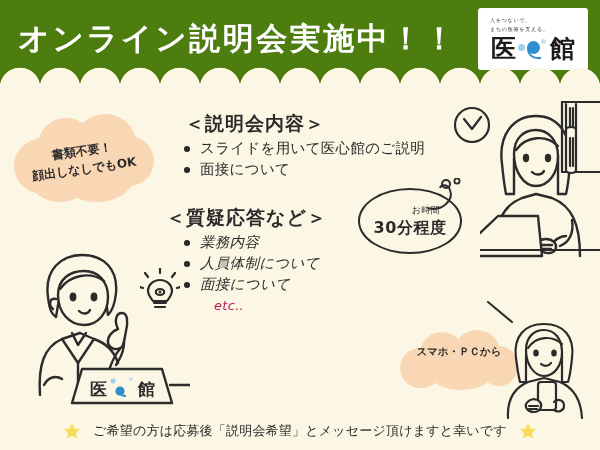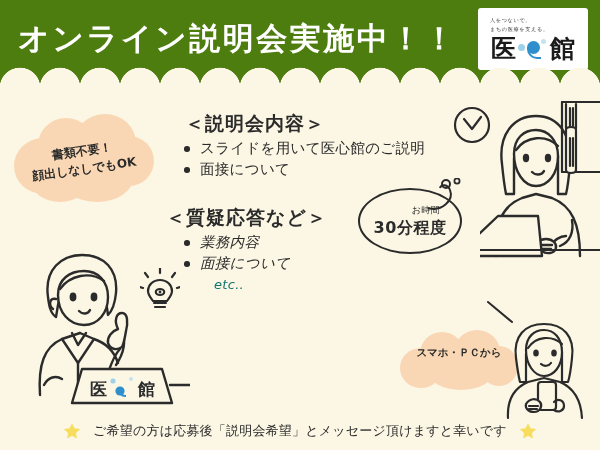--- a/index.html
+++ b/index.html
@@ -66,37 +66,37 @@
   .bullet-list{position:absolute;margin:0;padding:0;list-style:none;}
   .bullet-list li{
     position:relative;padding-left:20px;
     font-size:14.5px;color:#2b2b2b;line-height:21px;white-space:nowrap;
     letter-spacing:.3px;
   }
   .bullet-list li::before{
     content:"";position:absolute;left:4px;top:8px;
     width:5.5px;height:5.5px;border-radius:50%;background:#2b2b2b;
   }
-  .bullet-list li.noblt{padding-left:34px;font-size:13px;color:#0f766e;}
+  .bullet-list li.noblt{padding-left:34px;font-size:13px;color:#be185d;}
   .bullet-list li.noblt::before{display:none;}
   #list-content{left:180px;top:138px;}
   #list-faq{left:180px;top:232px;font-style:italic;}
 
   
   .cloud{position:absolute;}
   .cloud .lobe{position:absolute;border-radius:50%;background:#fad7b4;}
   .cloud .txt{
     position:absolute;z-index:3;text-align:center;color:#2b2b2b;
     font-size:12px;font-weight:700;line-height:18px;white-space:nowrap;
   }
 
   #cloud-left{left:8px;top:112px;width:150px;height:92px;}
   #cloud-left .txt{left:0;top:30px;width:150px;transform:rotate(-8deg);}
 
-  #cloud-right{left:398px;top:330px;width:122px;height:62px;}
+  #cloud-right{left:398px;top:330px;width:122px;height:62px;font-family:Liberation Mono, monospace;}
   #cloud-right .txt{left:0;top:15px;width:122px;font-size:10.5px;line-height:15px;}
 
   
   .oval-bubble{
     position:absolute;border:2px solid #2b2b2b;border-radius:50%;
     background:#fbf7e4;display:flex;align-items:center;justify-content:center;
     flex-direction:column;
   }
   #bubble-time{left:358px;top:188px;width:100px;height:62px;}
   #bubble-time .small{font-size:9px;color:#2b2b2b;margin-bottom:1px;letter-spacing:.5px;margin-left:32px;}
@@ -158,20 +158,21 @@
 
   <div class="sec-title" id="sec-content-title">＜説明会内容＞</div>
   <ul class="bullet-list" id="list-content">
     <li>スライドを用いて医心館のご説明</li>
     <li>面接について</li>
   </ul>
 
   <div class="sec-title" id="sec-faq-title">＜質疑応答など＞</div>
   <ul class="bullet-list" id="list-faq">
     <li>業務内容</li>
+    <li>人員体制について</li>
     <li>面接について</li>
     <li class="noblt">etc..</li>
   </ul>
 
   <div class="cloud" id="cloud-left">
     <span class="lobe" style="left:6px;top:26px;width:58px;height:56px;"></span>
     <span class="lobe" style="left:30px;top:6px;width:56px;height:54px;"></span>
     <span class="lobe" style="left:66px;top:2px;width:62px;height:58px;"></span>
     <span class="lobe" style="left:96px;top:24px;width:50px;height:50px;"></span>
     <span class="lobe" style="left:52px;top:38px;width:74px;height:52px;"></span>

